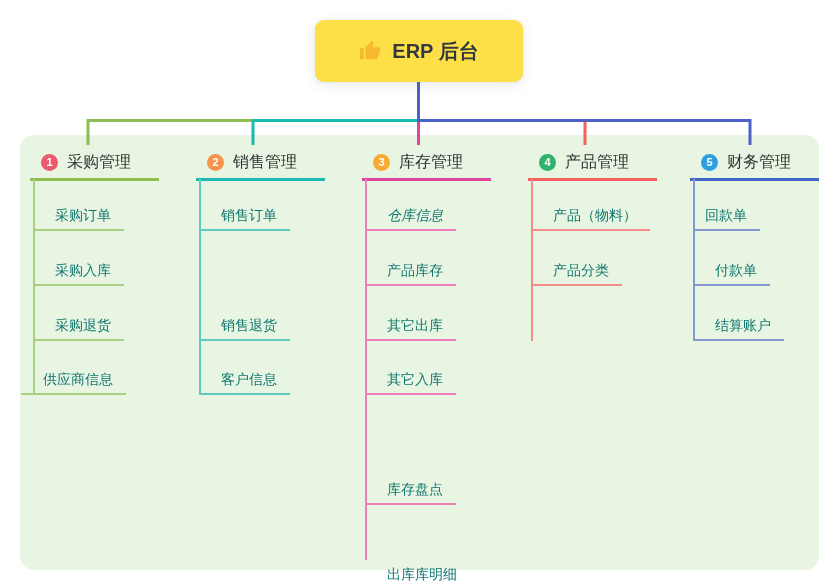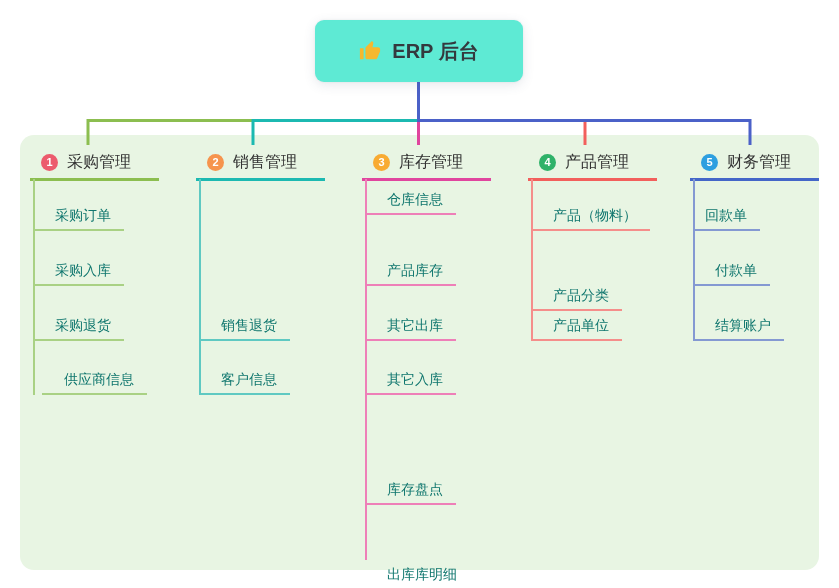--- a/index.html
+++ b/index.html
@@ -7,21 +7,21 @@
     position:relative;width:839px;height:588px;background:#ffffff;overflow:hidden;
     font-family:"Liberation Sans","DejaVu Sans",sans-serif;color:#333333;
   }
   .panel{
     position:absolute;left:20px;top:135px;width:799px;height:435px;
     border-radius:14px;
   }
   .connectors{position:absolute;left:0;top:0;width:839px;height:588px;pointer-events:none;}
   .root-node{
     position:absolute;left:315px;top:20px;width:208px;height:62px;
-    background:#5eead4;border-radius:9px;
+    background:#fde047;border-radius:9px;
     box-shadow:0 3px 12px rgba(60,80,110,0.13), 0 0 2px rgba(60,80,110,0.10);
     display:flex;align-items:center;justify-content:center;gap:11px;
     font-size:20px;font-weight:600;color:#34393e;
   }
   .root-node .icon{display:flex;align-items:center;}
   .branch-header{
     position:absolute;height:32px;box-sizing:content-box;
     display:flex;align-items:center;gap:9px;padding-left:11px;
     font-size:16px;font-weight:500;color:#333333;white-space:nowrap;
   }
@@ -58,47 +58,47 @@
     <span>ERP 后台</span>
   </div>
 <div class="branch-header" style="left: 30px; top: 146px; width: 118px; border-bottom: 3px solid rgb(140, 190, 80);">
       <span class="badge" style="background: rgb(236, 91, 109);">1</span>
       <span>采购管理</span>
     </div>
     <div class="spine" style="left: 33px; top: 179px; height: 216.4px; border-left: 2px solid rgb(169, 209, 132);"></div>
     <div class="child" style="left: 33px; top: 201px; border-bottom: 2px solid rgb(169, 209, 132);">采购订单</div>
     <div class="child" style="left: 33px; top: 255.8px; border-bottom: 2px solid rgb(169, 209, 132);">采购入库</div>
     <div class="child" style="left: 33px; top: 310.6px; border-bottom: 2px solid rgb(169, 209, 132);">采购退货</div>
-    <div class="child" style="left: 42px; top: 365.4px; border-bottom: 2px solid rgb(169, 209, 132);">供应商信息</div>
+    <div class="child" style="left: 21px; top: 365.4px; border-bottom: 2px solid rgb(169, 209, 132);">供应商信息</div>
     <div class="branch-header" style="left: 196px; top: 146px; width: 118px; border-bottom: 3px solid rgb(28, 185, 177);">
       <span class="badge" style="background: rgb(246, 148, 77);">2</span>
       <span>销售管理</span>
     </div>
     <div class="spine" style="left: 199px; top: 179px; height: 216.4px; border-left: 2px solid rgb(95, 201, 194);"></div>
+    <div class="child" style="left: 199px; top: 201px; border-bottom: 2px solid rgb(95, 201, 194);">销售订单</div>
     <div class="child" style="left: 199px; top: 310.6px; border-bottom: 2px solid rgb(95, 201, 194);">销售退货</div>
     <div class="child" style="left: 199px; top: 365.4px; border-bottom: 2px solid rgb(95, 201, 194);">客户信息</div>
     <div class="branch-header" style="left: 362px; top: 146px; width: 118px; border-bottom: 3px solid rgb(224, 69, 158);">
       <span class="badge" style="background: rgb(248, 171, 50);">3</span>
       <span>库存管理</span>
     </div>
     <div class="spine" style="left: 365px; top: 179px; height: 380.8px; border-left: 2px solid rgb(238, 127, 184);"></div>
-    <div class="child" style="left: 365px; top: 185px; border-bottom: 2px solid rgb(238, 127, 184);">仓库信息</div>
+    <div class="child" style="left: 365px; top: 201px; border-bottom: 2px solid rgb(238, 127, 184); font-style: italic;">仓库信息</div>
     <div class="child" style="left: 365px; top: 255.8px; border-bottom: 2px solid rgb(238, 127, 184);">产品库存</div>
     <div class="child" style="left: 365px; top: 310.6px; border-bottom: 2px solid rgb(238, 127, 184);">其它出库</div>
     <div class="child" style="left: 365px; top: 365.4px; border-bottom: 2px solid rgb(238, 127, 184); text-align: center;">其它入库</div>
     <div class="child" style="left: 365px; top: 475px; border-bottom: 2px solid rgb(238, 127, 184);">库存盘点</div>
     <div class="child" style="left: 365px; top: 560px; border-bottom: 2px solid rgb(238, 127, 184);">出库库明细</div>
     <div class="branch-header" style="left: 528px; top: 146px; width: 118px; border-bottom: 3px solid rgb(242, 95, 92);">
       <span class="badge" style="background: rgb(47, 178, 105);">4</span>
       <span>产品管理</span>
     </div>
     <div class="spine" style="left: 531px; top: 179px; height: 161.6px; border-left: 2px solid rgb(245, 142, 139);"></div>
     <div class="child" style="left: 531px; top: 201px; border-bottom: 2px solid rgb(245, 142, 139);">产品（物料）</div>
-    <div class="child" style="left: 531px; top: 255.8px; border-bottom: 2px solid rgb(245, 142, 139); margin-top: 25px;">产品分类</div>
-    <div class="child" style="left: 531px; top: 310.6px; border-bottom: 2px solid rgb(245, 142, 139);">产品单位</div>
+    <div class="child" style="left: 531px; top: 255.8px; border-bottom: 2px solid rgb(245, 142, 139);">产品分类</div>
     <div class="branch-header" style="left: 690px; top: 146px; width: 118px; border-bottom: 3px solid rgb(68, 102, 200);">
       <span class="badge" style="background: rgb(45, 159, 224);">5</span>
       <span>财务管理</span>
     </div>
     <div class="spine" style="left: 693px; top: 179px; height: 161.6px; border-left: 2px solid rgb(132, 153, 210);"></div>
     <div class="child" style="left: 693px; top: 201px; border-bottom: 2px solid rgb(132, 153, 210); padding-left: 12px;">回款单</div>
     <div class="child" style="left: 693px; top: 255.8px; border-bottom: 2px solid rgb(132, 153, 210);">付款单</div>
     <div class="child" style="left: 693px; top: 310.6px; border-bottom: 2px solid rgb(132, 153, 210);">结算账户</div>
   </div>
 

